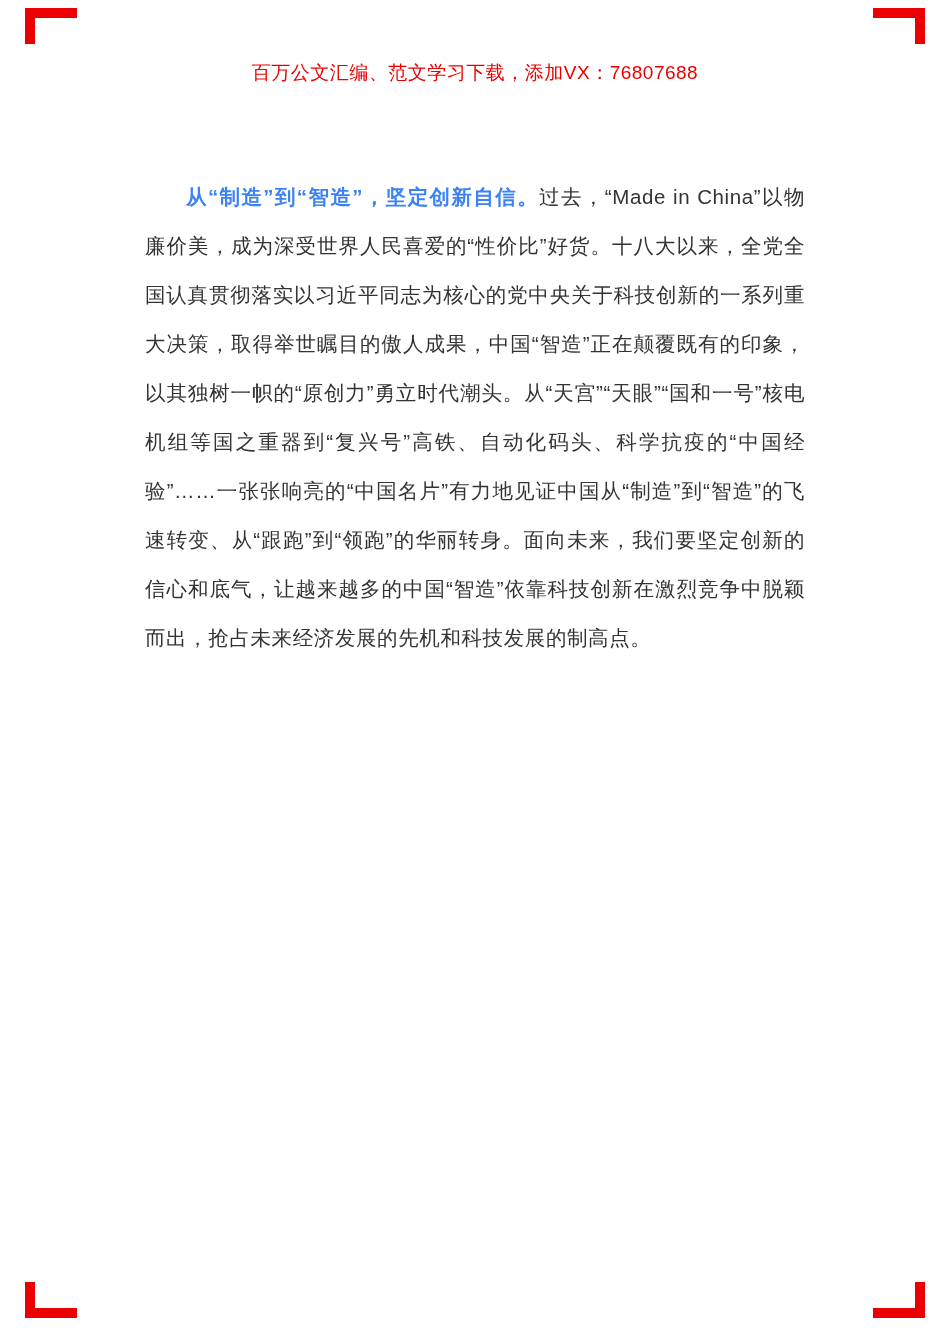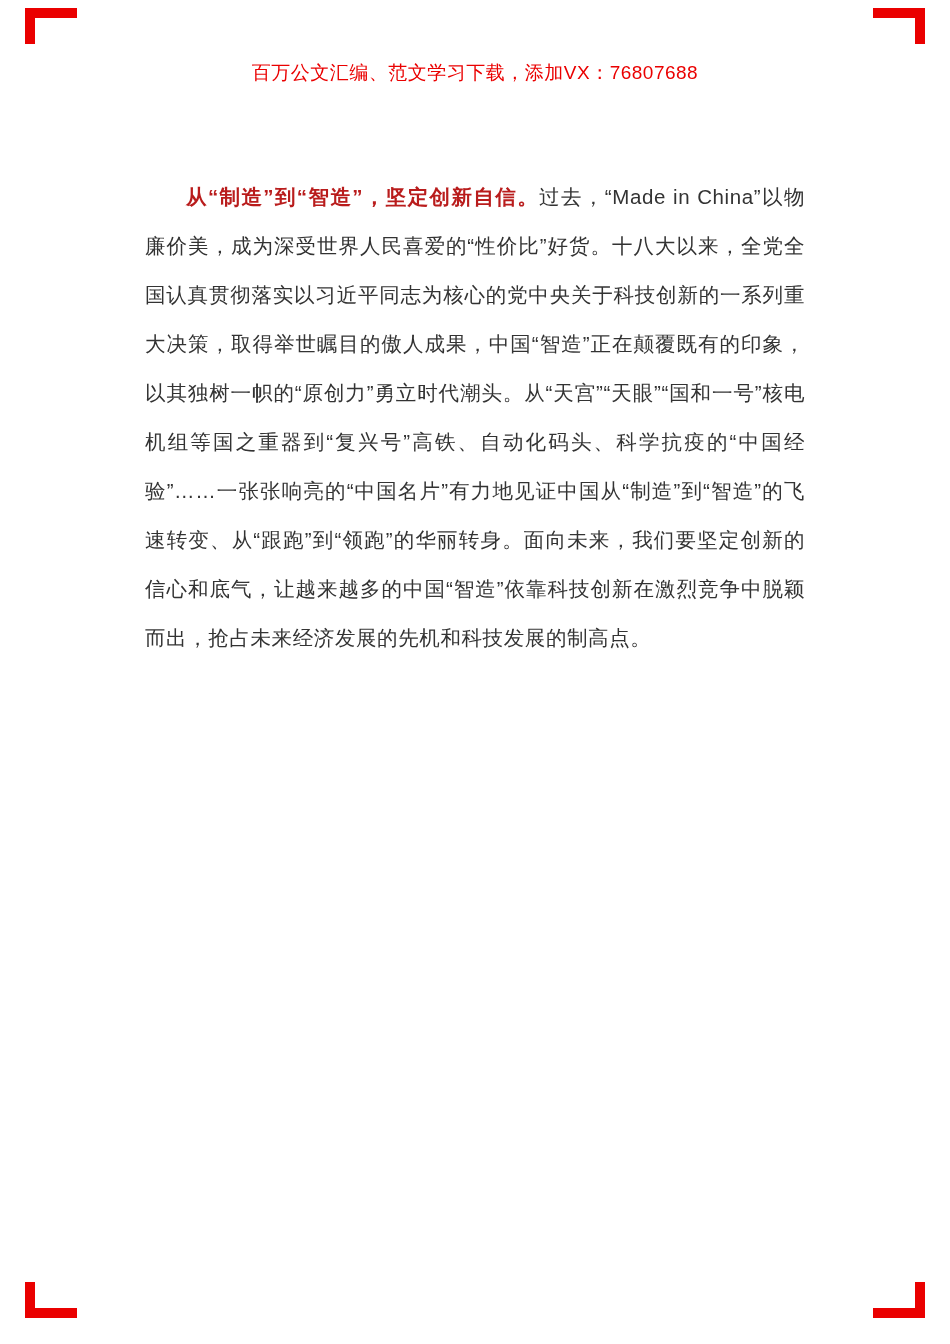--- a/index.html
+++ b/index.html
@@ -61,21 +61,21 @@
     word-break: break-all;
   }
   .para {
     margin: 0 0 52px 0;
   }
   .para.indent {
     text-indent: 2em;
   }
   .para-lead {
     font-weight: 700;
-    color: #b91c1c;
+    color: #3b82f6;
   }
 </style>
 </head>
 <body>
 
 <div class="page">
 
   <div class="corner corner-tl"></div>
   <div class="corner corner-tr"></div>
   <div class="corner corner-bl"></div>

